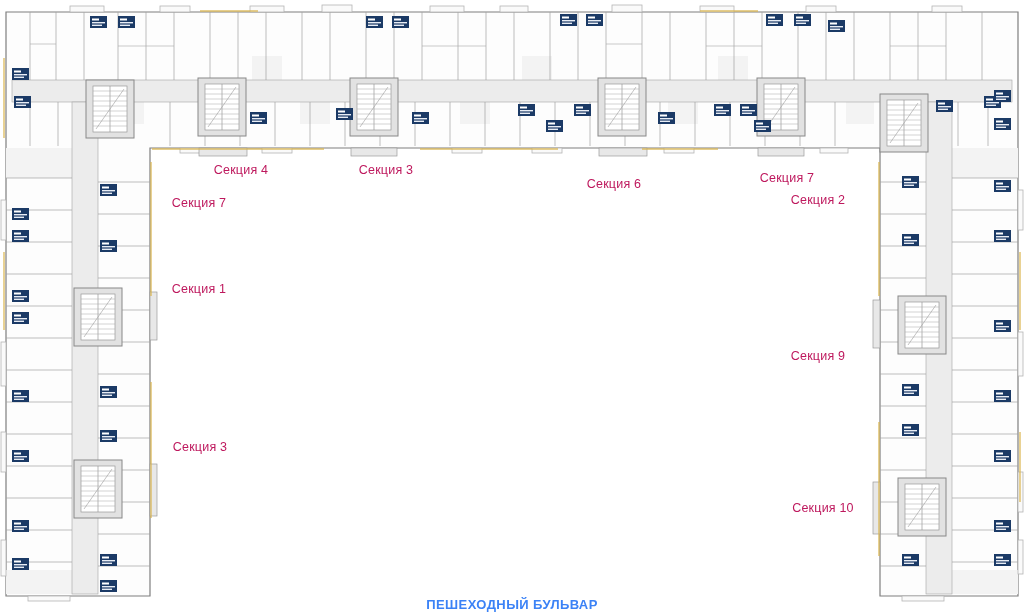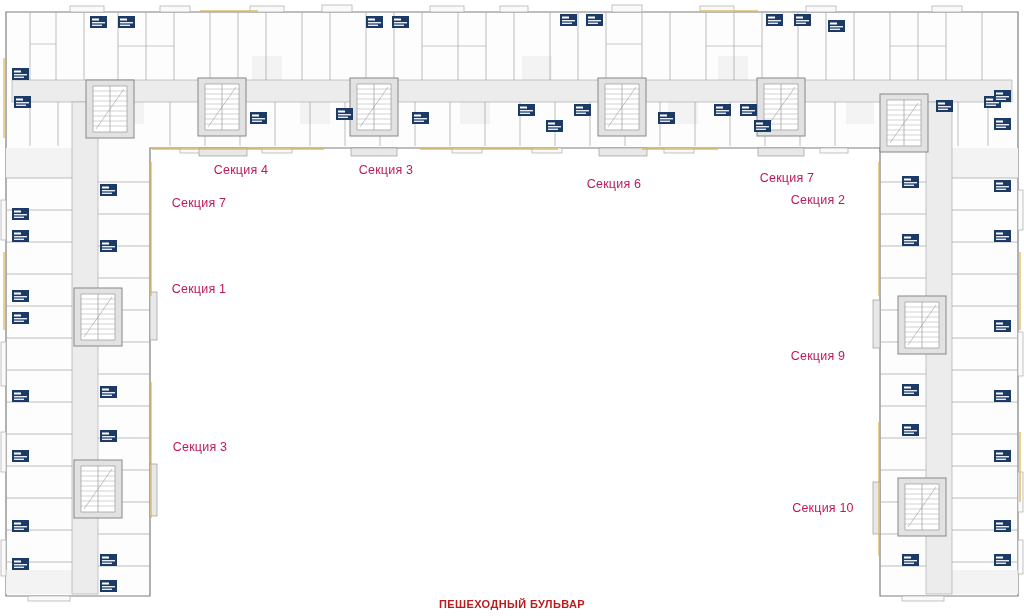--- a/index.html
+++ b/index.html
@@ -3,21 +3,21 @@
 <meta charset="utf-8">
 <style>
   html,body{margin:0;padding:0;background:#ffffff;}
   body{width:1024px;height:616px;position:relative;overflow:hidden;
        font-family:"Liberation Sans",sans-serif;color:#1a1a1a;}
   .stage{position:absolute;inset:0;}
   svg{position:absolute;left:0;top:0;}
   .sec-label{position:absolute;transform:translate(-50%,-50%);
              font-size:12.5px;letter-spacing:.2px;color:#be185d;white-space:nowrap;}
   .street-label{position:absolute;transform:translate(-50%,-50%);
-                font-size:11px;font-weight:bold;letter-spacing:.4px;color:#b91c1c;white-space:nowrap;}
+                font-size:13px;font-weight:bold;letter-spacing:.4px;color:#3b82f6;white-space:nowrap;}
   #sec4{left:241px;top:170px}
   #sec5{left:386px;top:170px}
   #sec6{left:614px;top:184px}
   #sec7{left:787px;top:178px}
   #sec3{left:199px;top:203px}
   #sec8{left:818px;top:200px}
   #sec2{left:199px;top:289px}
   #sec9{left:818px;top:356px}
   #sec1{left:200px;top:447px}
   #sec10{left:823px;top:508px}

